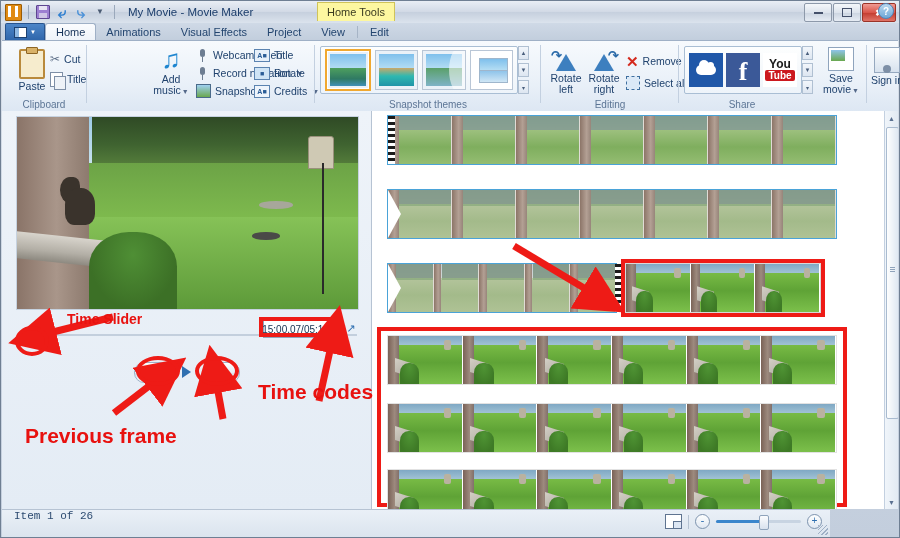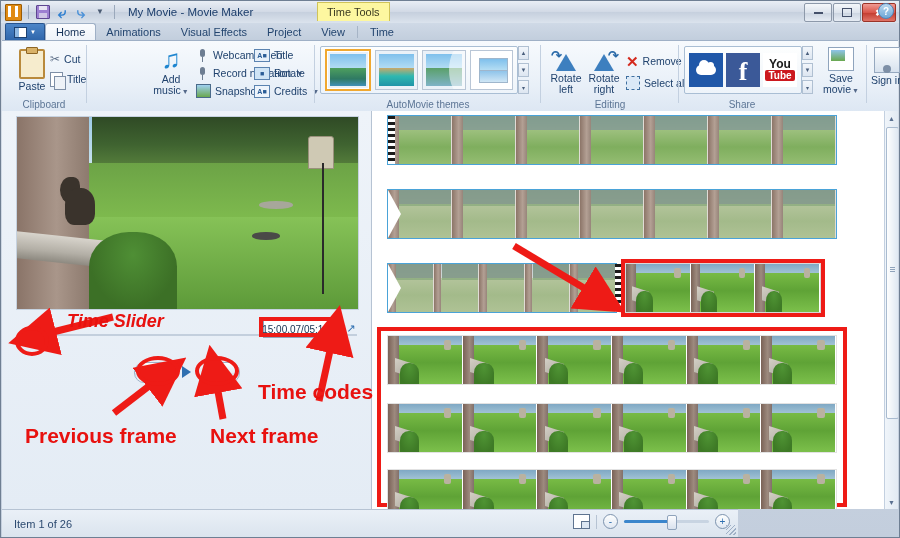--- a/index.html
+++ b/index.html
@@ -268,24 +268,24 @@
   }
   .sbbtn{width:13px;height:14px;display:flex;align-items:center;justify-content:center;font-size:7px;color:#5b7191;}
   .sbthumb{
     position:absolute;left:1px;top:16px;width:11px;height:290px;
     background:linear-gradient(90deg,#fdfefe,#dfe8f2);border:1px solid #a9bbd0;border-radius:2px;
   }
   .sbgrip{position:absolute;left:3px;top:48%;width:5px;height:5px;background:repeating-linear-gradient(180deg,#8fa3bb 0 1px,transparent 1px 2px);}
 
   
   .statusbar{
-    position:absolute;left:1px;top:508px;width:736px;height:28px;
+    position:absolute;left:1px;top:508px;width:828px;height:28px;
     background:linear-gradient(180deg,#eaf0f7 0%,#dbe4ee 100%);
     border-top:1px solid #b6c3d3;box-sizing:border-box;
-    display:flex;align-items:center;
+    display:flex;font-family:Liberation Mono, monospace;
   }
   .statustext{margin-left:12px;font-size:11px;color:#2c4a70;}
   .zoomgroup{position:absolute;right:8px;top:4px;display:flex;align-items:center;gap:6px;}
   .fitico{width:15px;height:13px;border:1px solid #5f7490;background:#fff;position:relative;}
   .fitico:after{content:"";position:absolute;right:-1px;bottom:-1px;width:7px;height:6px;background:#dde7f3;border:1px solid #5f7490;}
   .zdiv{width:1px;height:14px;background:#b6c3d3;}
   .zbtn{width:13px;height:13px;border-radius:50%;border:1px solid #7d93ae;background:linear-gradient(180deg,#fdfefe,#e0e8f2);display:flex;align-items:center;justify-content:center;font-size:10px;color:#2f6fb0;line-height:9px;}
   .ztrack{width:85px;height:3px;background:#c8d4e2;position:relative;border-radius:2px;}
   .ztrack .fill{position:absolute;left:0;top:0;height:3px;width:46px;background:#3b86cc;border-radius:2px;}
   .zthumb{position:absolute;left:43px;top:-5px;width:8px;height:13px;background:linear-gradient(180deg,#fbfcfe,#d9e2ee);border:1px solid #8fa3bb;border-radius:2px;}
@@ -303,21 +303,21 @@
       <div class="qicon">
           <div class="save-ico"></div>
         </div>
       <div class="qicon undo-ico">⤷</div>
       <div class="qicon redo-ico">⤷</div>
       <div class="qicon qdrop">▼</div>
       <div class="qsep"></div>
     </div>
     <div class="wintitle">My Movie - Movie Maker</div>
   </div>
-  <div class="ctxtab">Time Tools</div>
+  <div class="ctxtab">Home Tools</div>
 
   <div class="wincontrols">
     <div class="wbtn">
         <div class="wminline"></div>
       </div>
     <div class="wbtn">
         <div class="wsquare"></div>
       </div>
     <div class="wbtn close">✖</div>
   </div>
@@ -326,21 +326,21 @@
     <div class="filebtn">
       <div class="pg"></div>
         <div class="cv">▼</div>
     </div>
     <div class="rtab active">Home</div>
     <div class="rtab">Animations</div>
     <div class="rtab">Visual Effects</div>
     <div class="rtab">Project</div>
     <div class="rtab">View</div>
     <div class="tabdiv"></div>
-    <div class="rtab">Time</div>
+    <div class="rtab">Edit</div>
   </div>
 
   <div class="ribbon">
 
     <div class="rgroup" style="left:0;width:84px;">
       <div class="bigbtn" style="position:absolute;left:8px;top:8px;width:44px;">
         <div class="clip"></div>
         <div class="lbl">Paste</div>
       </div>
       <div class="smallrow" style="position:absolute;left:48px;top:10px;">
@@ -406,21 +406,21 @@
         <div class="theme t4">
             <div class="sky"></div>
             <div class="land"></div>
           </div>
       </div>
       <div class="themescroll">
         <div class="tsbtn">▲</div>
         <div class="tsbtn">▼</div>
         <div class="tsbtn">▾</div>
       </div>
-      <div class="glabel">AutoMovie themes</div>
+      <div class="glabel">Snapshot themes</div>
     </div>
     <div class="gsep" style="left:538px;"></div>
 
     <div class="rgroup" style="left:540px;width:136px;">
       <div class="bigbtn" style="position:absolute;left:6px;top:8px;width:36px;">
         <div class="rotico left">
             <span class="arr">↶</span>
             <span class="tri"></span>
           </div>
         <div class="lbl">Rotate left</div>
@@ -857,24 +857,23 @@
     <line x1="113" y1="412" x2="152" y2="382" stroke="#ee1b16" stroke-width="7" marker-end="url(#ah)"></line>
     <line x1="222" y1="418" x2="216" y2="385" stroke="#ee1b16" stroke-width="7" marker-end="url(#ah)"></line>
     <line x1="513" y1="245" x2="588" y2="290" stroke="#ee1b16" stroke-width="7" marker-end="url(#ah)"></line>
   </svg>
 
   <div class="redcircle" style="left:14px;top:325px;width:34px;height:30px;"></div>
   <div class="redcircle" style="left:135px;top:355px;width:44px;height:30px;"></div>
   <div class="redcircle" style="left:194px;top:355px;width:44px;height:30px;"></div>
   <div class="redbox" style="left:258px;top:316px;width:82px;height:20px;"></div>
 
-  <div class="annot" style="left:66px;top:310px;font-size:18px;font-style:italic;">Time Slider</div>
+  <div class="annot" style="left:66px;top:310px;font-size:14px;">Time Slider</div>
   <div class="annot" style="left:257px;top:379px;font-size:21px;">Time codes</div>
   <div class="annot" style="left:24px;top:423px;font-size:21px;">Previous frame</div>
-  <div class="annot" style="left:209px;top:423px;font-size:21px;">Next frame</div>
 
   <div class="statusbar">
     <div class="statustext">Item 1 of 26</div>
     <div class="zoomgroup">
       <div class="fitico"></div>
       <div class="zdiv"></div>
       <div class="zbtn">-</div>
       <div class="ztrack">
         <div class="fill"></div>
         <div class="zthumb"></div>

